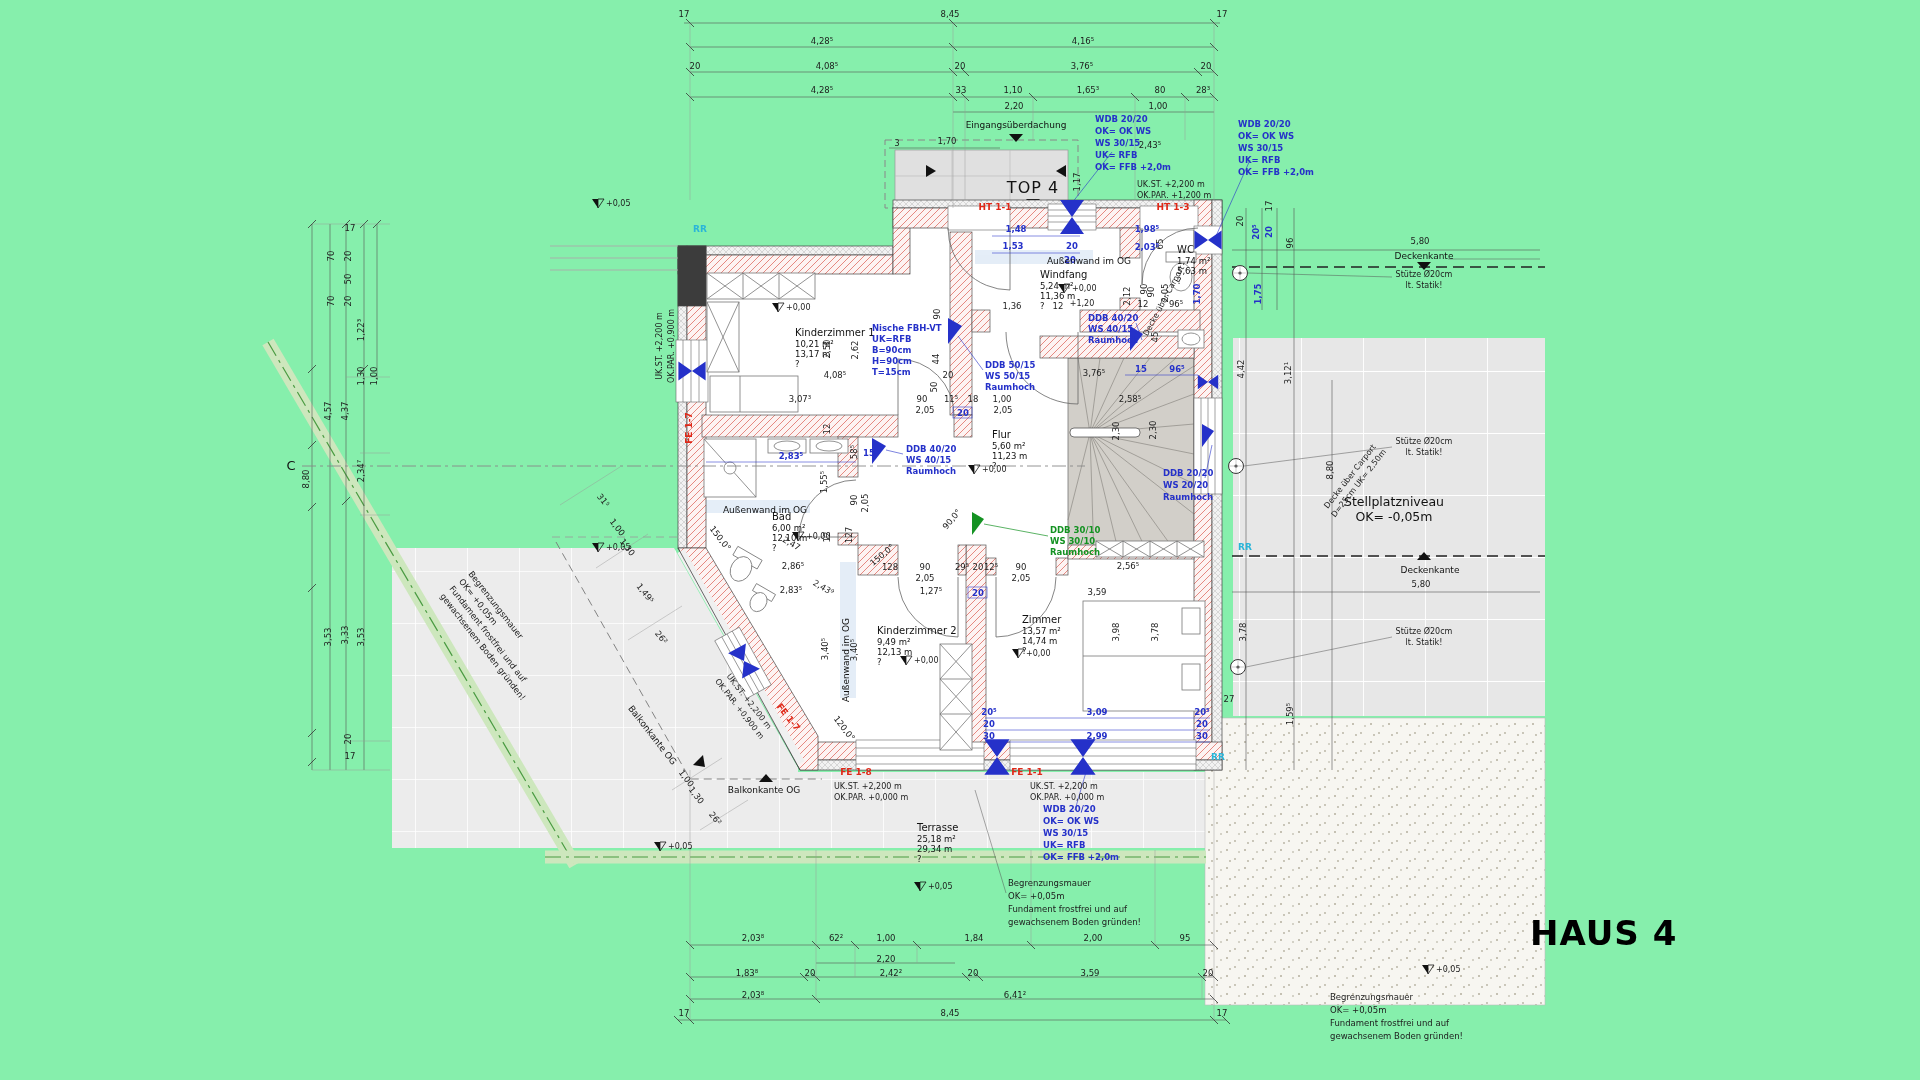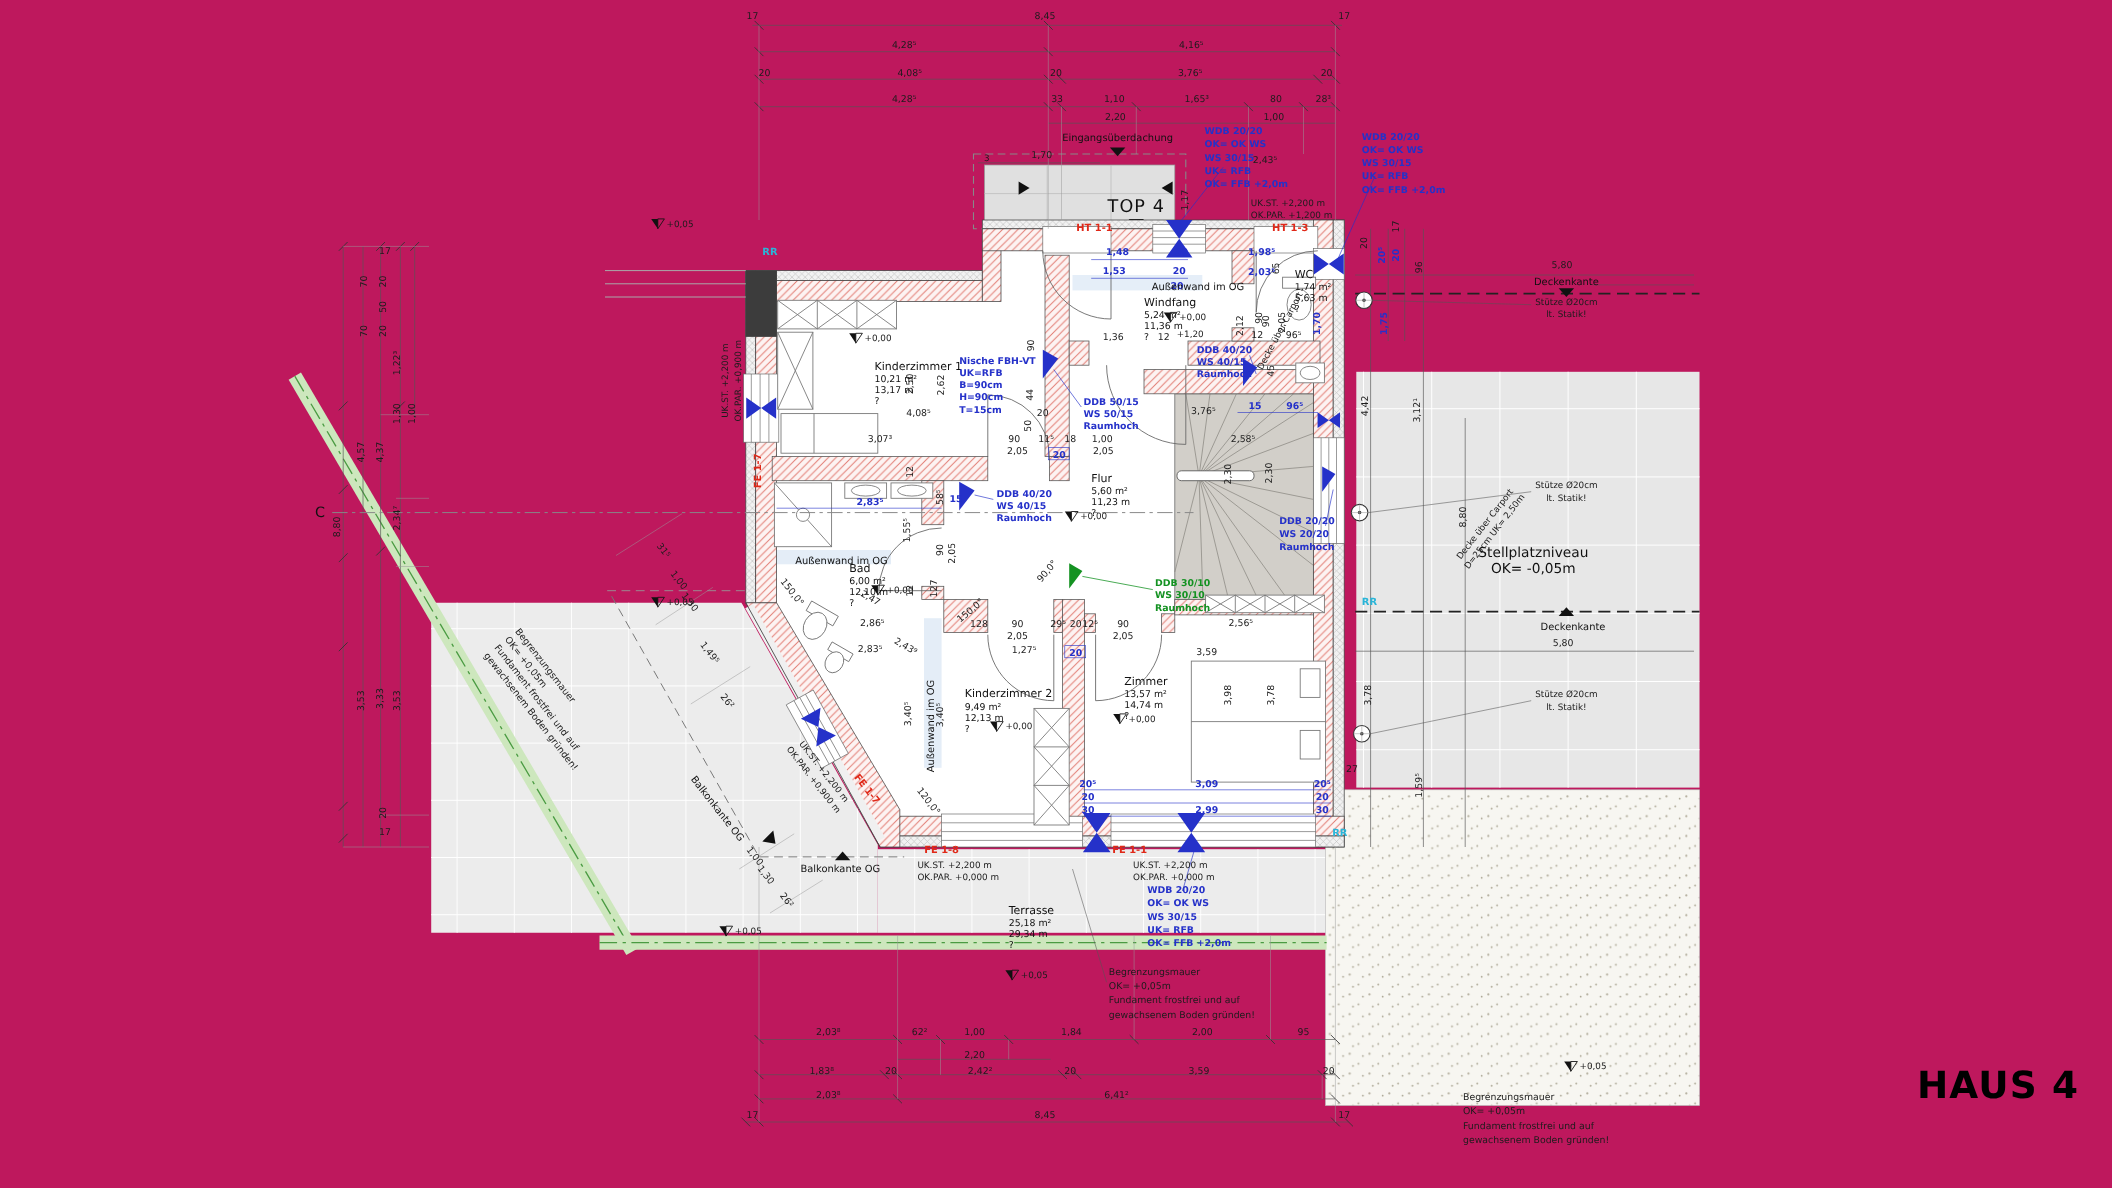--- a/index.html
+++ b/index.html
@@ -1,32 +1,32 @@
 <!DOCTYPE html>
 <html><head>
 <meta charset="utf-8">
 <style>
   html,body{margin:0;padding:0;background:#fff;}
-  #stage{position:relative;width:1920px;height:1080px;background:#be185d;overflow:hidden;
+  #stage{position:relative;width:1920px;height:1080px;background:#86efac;overflow:hidden;
          font-family:"DejaVu Sans",sans-serif;}
   svg{position:absolute;left:0;top:0;}
   svg text{font-family:"DejaVu Sans",sans-serif;}
   .d{font-size:8.5px;fill:#1c1c1c;}
   .s{font-size:8px;fill:#1c1c1c;}
   .b{font-size:8.5px;fill:#2531c9;font-weight:600;}
   .g{font-size:8.5px;fill:#149222;font-weight:600;}
   .r{font-size:9px;fill:#e02818;font-weight:700;}
   .c{font-size:9px;fill:#2ab5d8;font-weight:700;}
   .l{font-size:9px;fill:#111;}
   .rn{font-size:10px;fill:#111;}
   .ra{font-size:8.5px;fill:#111;}
   .T{font-size:16px;fill:#111;font-weight:500;letter-spacing:1px;}
   .B{font-size:13px;fill:#111;}
   .S{font-size:12.5px;fill:#111;}
-  #title{position:absolute;left:1530px;top:968px;width:360px;text-align:right;
+  #title{position:absolute;left:1530px;top:914px;width:360px;text-align:left;
          color:#000;font-weight:700;font-size:34px;line-height:38px;letter-spacing:1px;}
 </style>
 </head>
 <body>
 
 <div id="stage">
 
 <svg width="1920" height="1080" viewBox="0 0 1920 1080">
   <defs>
     <pattern id="brick" width="7" height="7" patternUnits="userSpaceOnUse">

